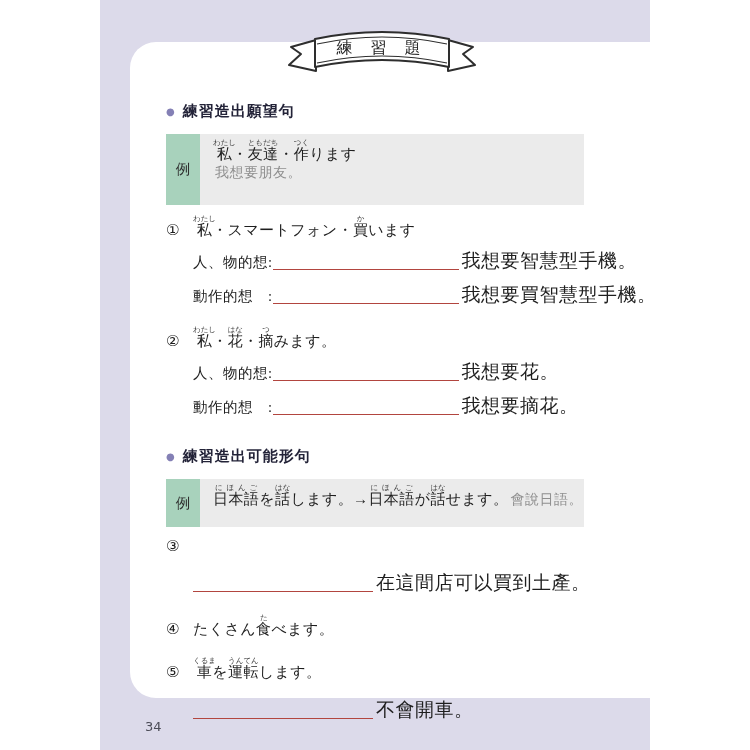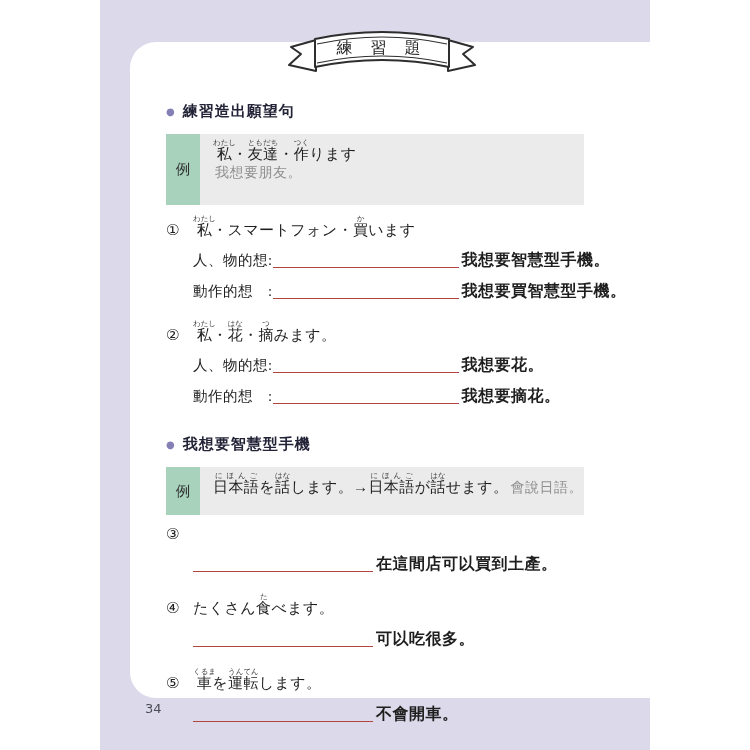--- a/index.html
+++ b/index.html
@@ -31,23 +31,23 @@
   rt{font-size:7.5px;color:#3a3a3a;letter-spacing:0;}
   .cn-gray{font-size:14px;color:#8f8f8f;margin-left:2px;letter-spacing:0.5px;}
   .exercise{margin-top:10px;}
   .exercise.gap{margin-top:18px;}
   .prompt-line{display:flex;align-items:baseline;white-space:nowrap;}
   .num{font-size:15px;width:27px;flex:none;color:#1e1e1e;font-family:"DejaVu Sans",sans-serif;}
   .answer-row{display:flex;align-items:baseline;margin:8px 0 0 27px;white-space:nowrap;}
   .answer-label{font-size:14.5px;color:#1e1e1e;letter-spacing:0.5px;}
   .blank{width:186px;height:16px;border-bottom:1.6px solid #b2453f;transform:translateY(3px);flex:none;}
   .blank.wide{width:180px;}
-  .answer-cn{font-size:16px;color:#1e1e1e;margin-left:3px;letter-spacing:0.5px;font-weight:bold;}
-  .sec2 .answer-row{margin-top:9px;}
-  .page-number{position:absolute;left:145px;top:701px;font-family:"DejaVu Sans",sans-serif;font-size:13px;color:#4c4c58;}
+  .answer-cn{font-size:19px;color:#1e1e1e;margin-left:3px;letter-spacing:0.5px;}
+  .sec2 .answer-row{margin-top:15px;}
+  .page-number{position:absolute;left:145px;top:719px;font-family:"DejaVu Sans",sans-serif;font-size:13px;color:#4c4c58;}
 </style>
 </head>
 <body>
 
 <div class="purple-page"></div>
 <div class="content-panel"></div>
 
 <svg class="ribbon" viewBox="0 0 200 58">
   <g stroke="#2e2e2e" stroke-width="2" stroke-linejoin="round" fill="#ffffff">
     <path d="M34,18 L9,25 L19,32 L7,43 L34,49 Z"></path>
@@ -107,21 +107,21 @@
         <div class="answer-row">
           <span class="answer-label">動作的想　:</span>
           <span class="blank"></span>
           <span class="answer-cn">我想要摘花。</span>
         </div>
       </div>
     </section>
     <section class="sec sec2">
       <div class="sec-heading">
         <span class="bullet">●</span>
-        <span class="sec-title">我想要智慧型手機</span>
+        <span class="sec-title">練習造出可能形句</span>
       </div>
       <div class="example-box">
         <div class="example-tab">例</div>
         <div class="example-body">
           <div class="exrow">
             <span class="jp"><ruby>日本語<rt>にほんご</rt></ruby>を<ruby>話<rt>はな</rt></ruby>します。→<ruby>日本語<rt>にほんご</rt></ruby>が<ruby>話<rt>はな</rt></ruby>せます。</span>
             <span class="cn-gray">會說日語。</span>
           </div>
         </div>
       </div>
@@ -132,24 +132,20 @@
         <div class="answer-row">
           <span class="blank wide"></span>
           <span class="answer-cn">在這間店可以買到土產。</span>
         </div>
       </div>
       <div class="exercise gap">
         <div class="prompt-line">
           <span class="num">④</span>
           <span class="jp">たくさん<ruby>食<rt>た</rt></ruby>べます。</span>
         </div>
-        <div class="answer-row">
-          <span class="blank wide"></span>
-          <span class="answer-cn">可以吃很多。</span>
-        </div>
       </div>
       <div class="exercise gap">
         <div class="prompt-line">
           <span class="num">⑤</span>
           <span class="jp"><ruby>車<rt>くるま</rt></ruby>を<ruby>運転<rt>うんてん</rt></ruby>します。</span>
         </div>
         <div class="answer-row">
           <span class="blank wide"></span>
           <span class="answer-cn">不會開車。</span>
         </div>

